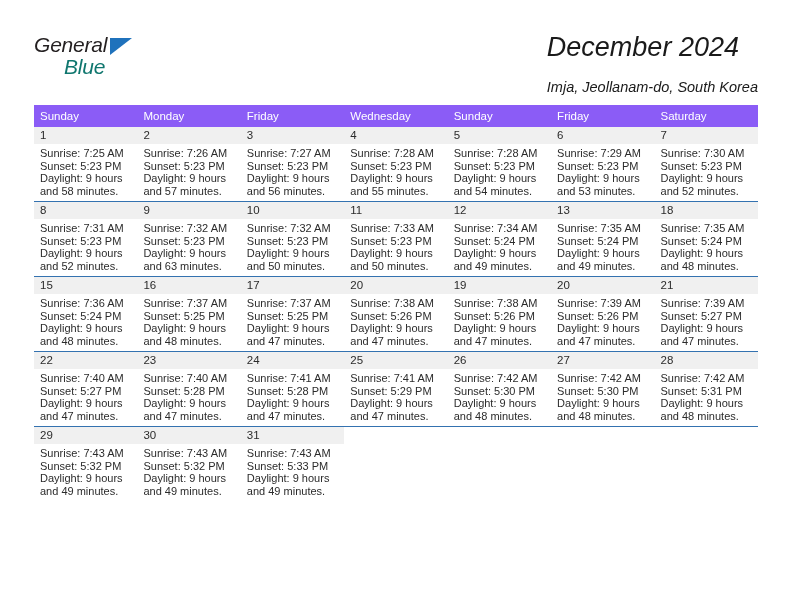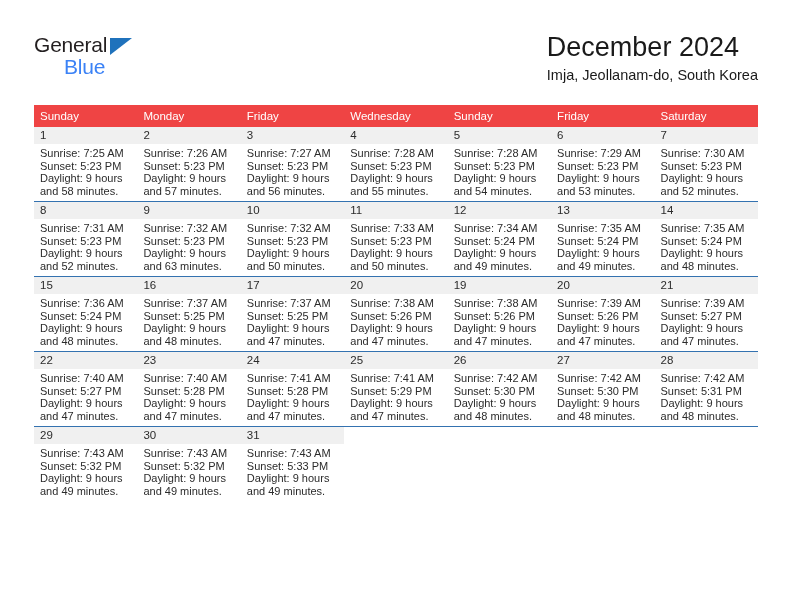--- a/index.html
+++ b/index.html
@@ -19,20 +19,21 @@
     height: 612px;
   }
 
   
   .header {
     position: absolute;
     left: 0;
     top: 0;
     width: 792px;
     height: 100px;
+    font-style: italic;
   }
   .logo {
     position: absolute;
     left: 34px;
     top: 33px;
     width: 130px;
     height: 52px;
   }
   .logo-general {
     position: absolute;
@@ -51,56 +52,56 @@
     width: 0;
     height: 0;
     border-left: 22px solid #1f72bc;
     border-bottom: 17px solid transparent;
   }
   .logo-blue {
     position: absolute;
     left: 30px;
     top: 22px;
     font-size: 21px;
-    color: #3b82f6;
+    color: #0f766e;
     letter-spacing: -0.2px;
     line-height: 24px;
     font-family: "Liberation Sans", sans-serif;
   }
   .title-block {
     position: absolute;
     right: 34px;
     top: 31px;
     text-align: left;
   }
   .cal-title {
     font-size: 27px;
     color: #1a1a1a;
     line-height: 32px;
     white-space: nowrap;
   }
   .cal-subtitle {
     font-size: 14.5px;
     color: #1a1a1a;
     line-height: 20px;
-    margin-top: 2px;
+    margin-top: 14px;
     white-space: nowrap;
   }
 
   
   .calendar {
     position: absolute;
     left: 34px;
     top: 105px;
     width: 724px;
     border-collapse: collapse;
     table-layout: fixed;
   }
   .calendar th {
-    background: #ef4444;
+    background: #8b5cf6;
     color: #ffffff;
     font-size: 11.5px;
     font-weight: normal;
     text-align: left;
     padding: 4px 0 5px 6px;
     height: 13px;
     border: none;
   }
   .calendar td {
     vertical-align: top;
@@ -315,21 +316,21 @@
               <div class="cell-body">
                 <div>Sunrise: 7:35 AM</div>
                 <div>Sunset: 5:24 PM</div>
                 <div>Daylight: 9 hours</div>
                 <div>and 49 minutes.</div>
               </div>
             </div>
           </td>
           <td>
             <div class="cell-inner">
-              <div class="daynum-band">14</div>
+              <div class="daynum-band">18</div>
               <div class="cell-body">
                 <div>Sunrise: 7:35 AM</div>
                 <div>Sunset: 5:24 PM</div>
                 <div>Daylight: 9 hours</div>
                 <div>and 48 minutes.</div>
               </div>
             </div>
           </td>
         </tr>
         <tr class="week-row">

